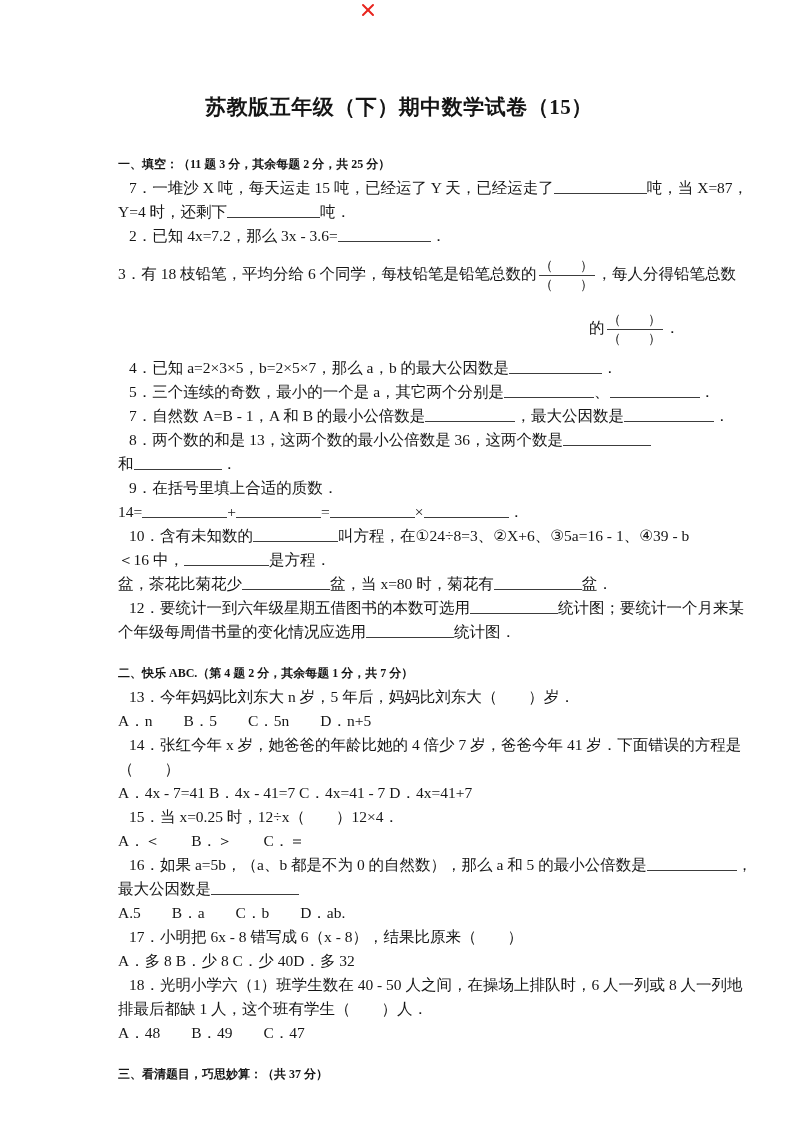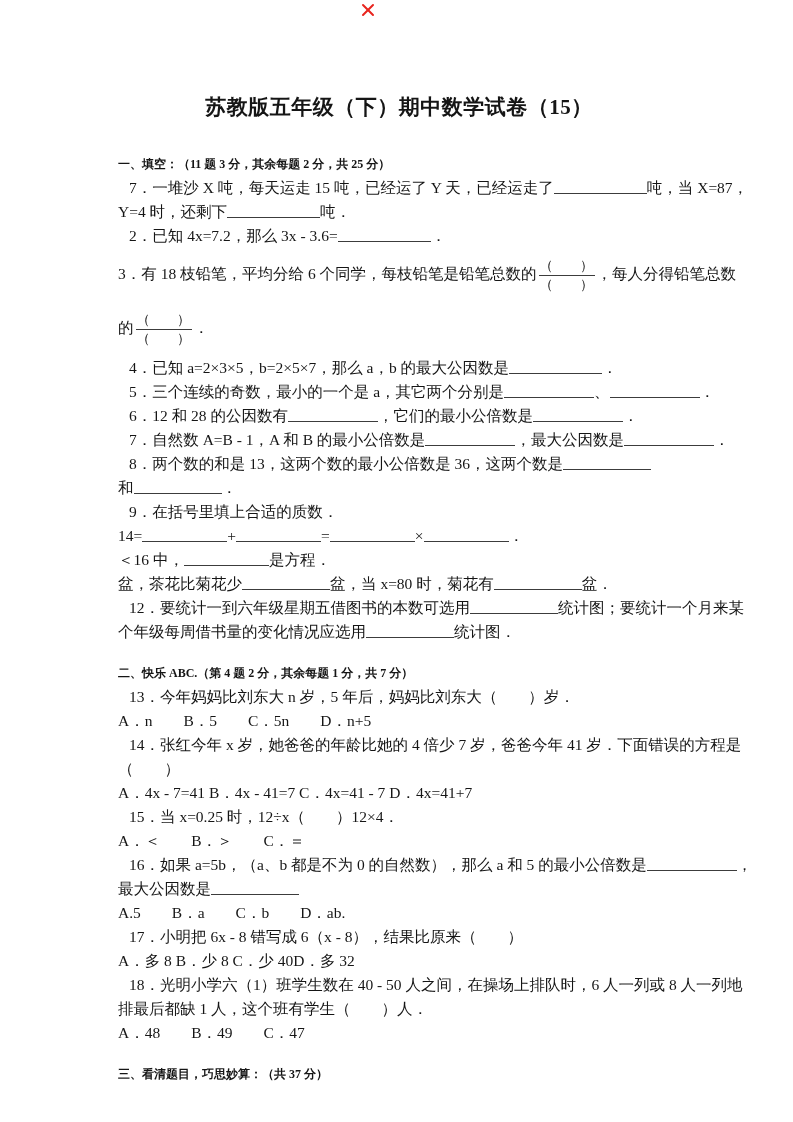--- a/index.html
+++ b/index.html
@@ -19,21 +19,21 @@
   }
   .title{
     text-align:center;font-weight:bold;font-size:21px;line-height:30px;
     margin:0 0 30px 0;letter-spacing:0.5px;white-space:nowrap;
   }
   .line{
     font-size:15.5px;line-height:24px;min-height:24px;white-space:nowrap;
   }
   .line.heading{font-weight:bold;font-size:12px;}
   .line.q{padding-left:11px;}
-  .line.has-frac{padding:9px 0;}
+  .line.has-frac{padding:9px 0;text-align:right;}
   .spacer{height:17px;}
   .blank{
     display:inline-block;border-bottom:1.4px solid #3c3c3c;height:1em;
     vertical-align:baseline;margin-bottom:-1px;
   }
   .frac{
     display:inline-flex;flex-direction:column;align-items:center;
     vertical-align:middle;font-size:13.5px;line-height:1.3;margin:0 2px;
   }
   .frac .ft{border-bottom:1.3px solid #3c3c3c;padding:0 1px;}
@@ -61,26 +61,26 @@
         <div class="line q has-frac"><span>3．有 18 枝铅笔，平均分给 6 个同学，每枝铅笔是铅笔总数的</span><span class="frac">
             <span class="ft">（　　）</span>
             <span class="fb">（　　）</span>
           </span><span>，每人分得铅笔总数</span></div>
         <div class="line has-frac"><span>的</span><span class="frac">
             <span class="ft">（　　）</span>
             <span class="fb">（　　）</span>
           </span><span>．</span></div>
         <div class="line q"><span>4．已知 a=2×3×5，b=2×5×7，那么 a，b 的最大公因数是</span><span class="blank" style="width: 93px;"></span><span>．</span></div>
         <div class="line q"><span>5．三个连续的奇数，最小的一个是 a，其它两个分别是</span><span class="blank" style="width: 90px;"></span><span>、</span><span class="blank" style="width: 90px;"></span><span>．</span></div>
-        <div class="line q"><span>6．12 和 28 的公因数有</span><span class="blank" style="width: 90px;"></span><span>，它们的最小公倍数是</span><span class="blank" style="width: 90px;"></span><span>．</span></div>
         <div class="line q"><span>7．自然数 A=B - 1，A 和 B 的最小公倍数是</span><span class="blank" style="width: 90px;"></span><span>，最大公因数是</span><span class="blank" style="width: 90px;"></span><span>．</span></div>
         <div class="line q"><span>8．两个数的和是 13，这两个数的最小公倍数是 36，这两个数是</span><span class="blank" style="width: 88px;"></span></div>
         <div class="line"><span>和</span><span class="blank" style="width: 88px;"></span><span>．</span></div>
         <div class="line q"><span>9．在括号里填上合适的质数．</span></div>
         <div class="line"><span>14=</span><span class="blank" style="width: 85px;"></span><span>+</span><span class="blank" style="width: 85px;"></span><span>=</span><span class="blank" style="width: 85px;"></span><span>×</span><span class="blank" style="width: 85px;"></span><span>．</span></div>
+        <div class="line q"><span>10．含有未知数的</span><span class="blank" style="width: 85px;"></span><span>叫方程，在①24÷8=3、②X+6、③5a=16 - 1、④39 - b</span></div>
         <div class="line"><span>＜16 中，</span><span class="blank" style="width: 85px;"></span><span>是方程．</span></div>
         <div class="line"><span>盆，茶花比菊花少</span><span class="blank" style="width: 88px;"></span><span>盆，当 x=80 时，菊花有</span><span class="blank" style="width: 88px;"></span><span>盆．</span></div>
         <div class="line q"><span>12．要统计一到六年级星期五借图书的本数可选用</span><span class="blank" style="width: 88px;"></span><span>统计图；要统计一个月来某</span></div>
         <div class="line"><span>个年级每周借书量的变化情况应选用</span><span class="blank" style="width: 88px;"></span><span>统计图．</span></div>
         <div class="spacer"></div>
         <div class="line heading"><span>二、快乐 ABC.（第 4 题 2 分，其余每题 1 分，共 7 分）</span></div>
         <div class="line q"><span>13．今年妈妈比刘东大 n 岁，5 年后，妈妈比刘东大（　　）岁．</span></div>
         <div class="line"><span>A．n　　B．5　　C．5n　　D．n+5</span></div>
         <div class="line q"><span>14．张红今年 x 岁，她爸爸的年龄比她的 4 倍少 7 岁，爸爸今年 41 岁．下面错误的方程是</span></div>
         <div class="line"><span>（　　）</span></div>

